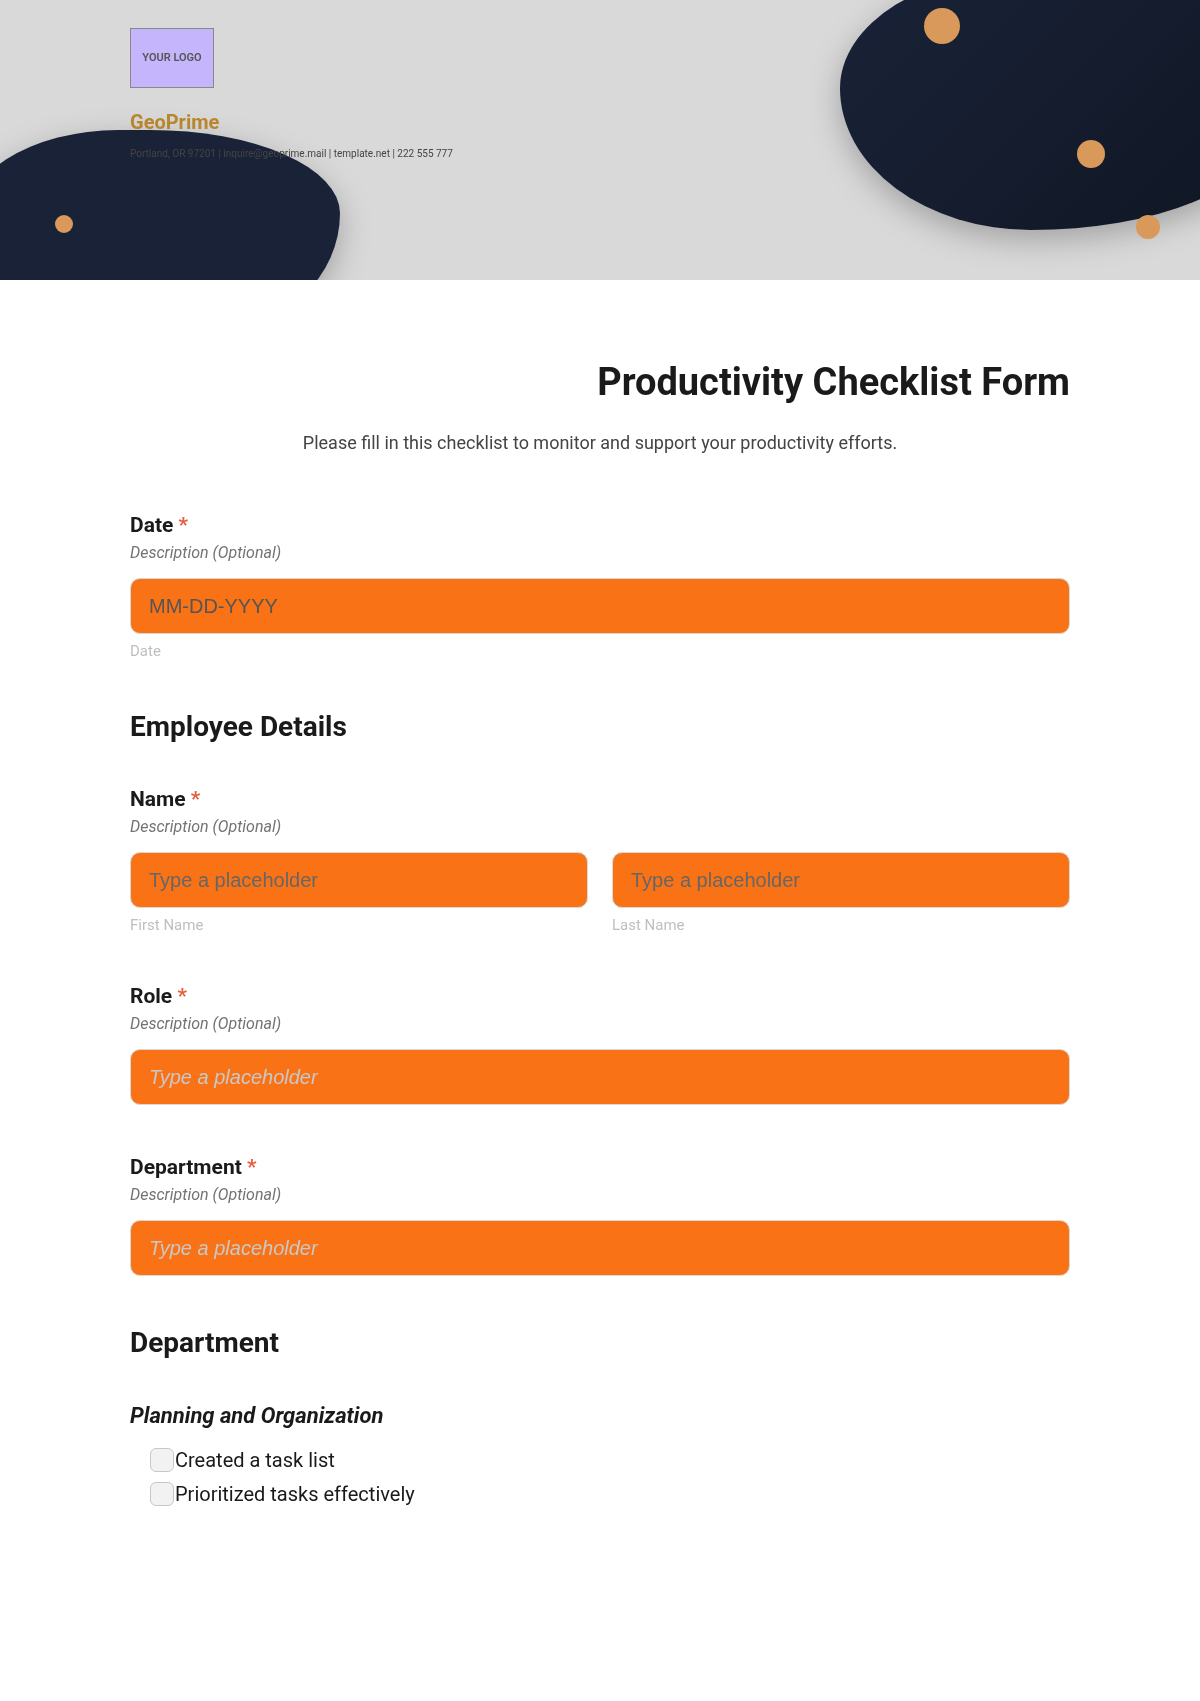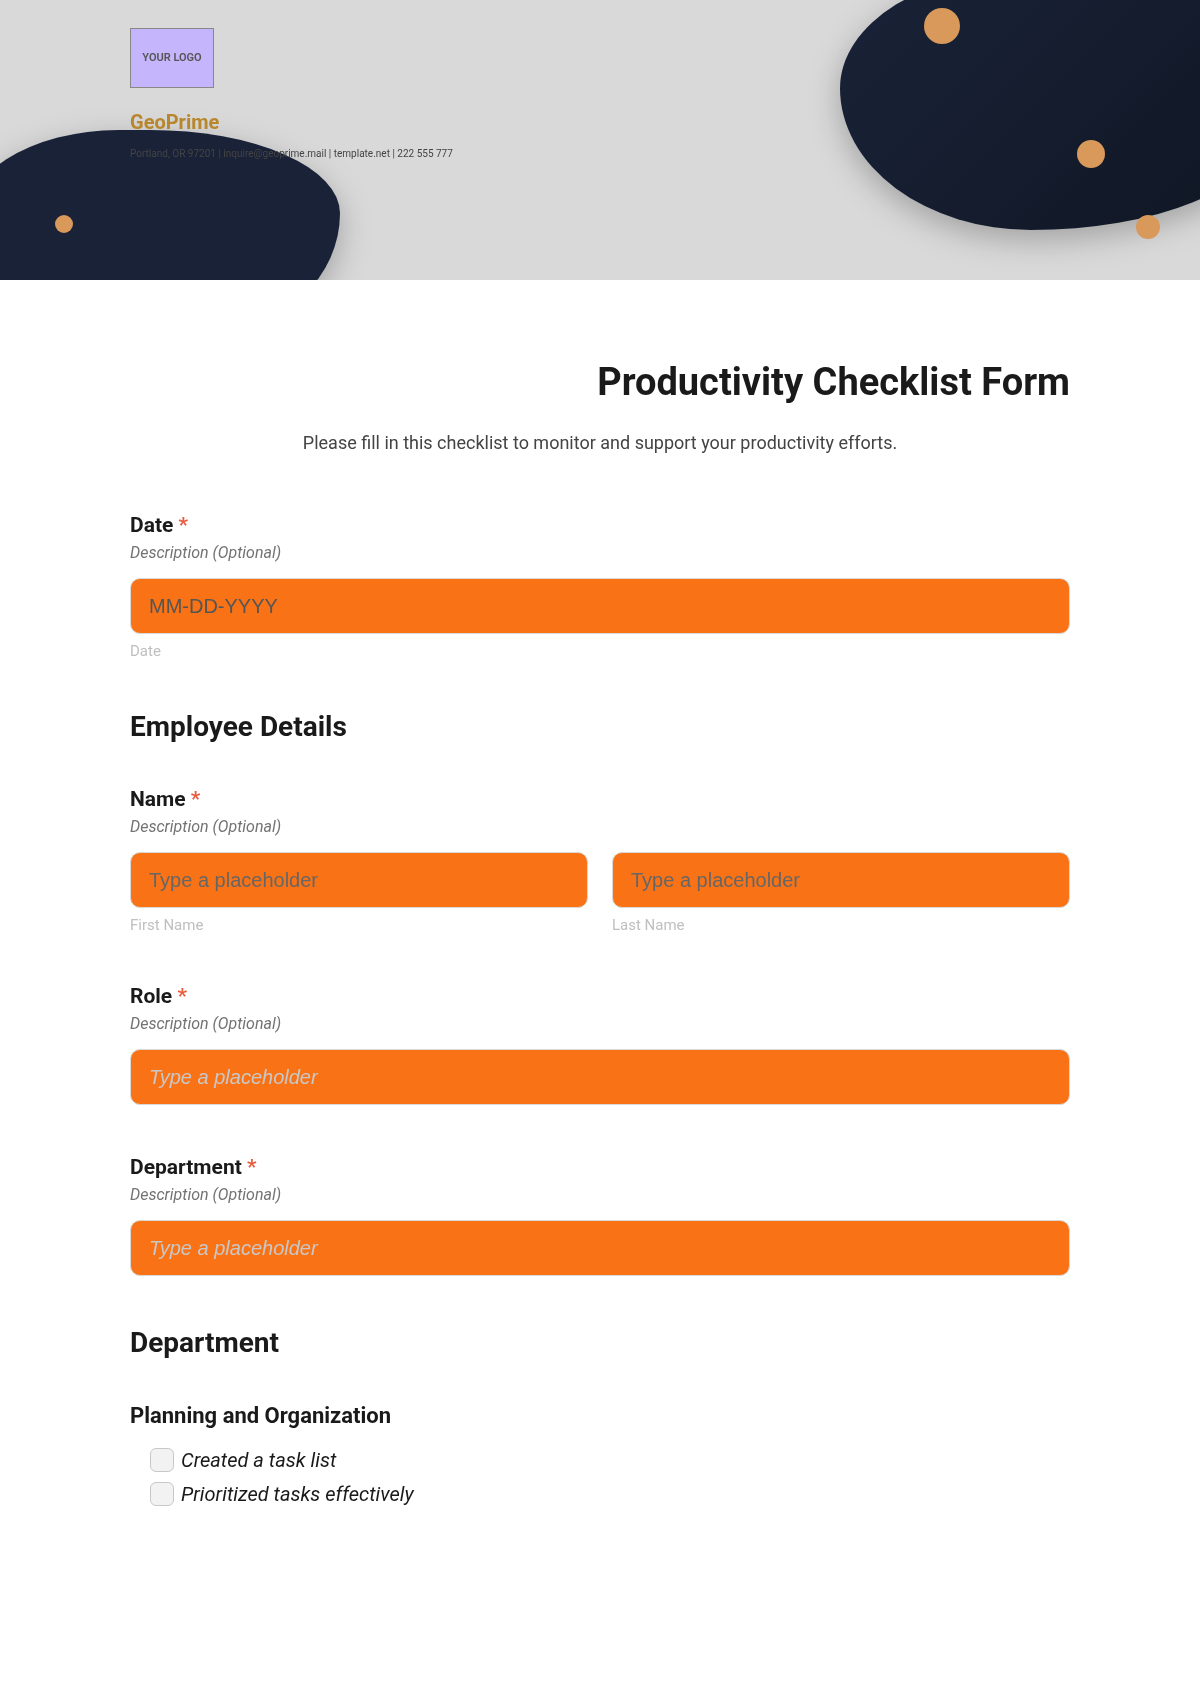--- a/index.html
+++ b/index.html
@@ -134,28 +134,28 @@
     font-size: 28px;
     font-weight: 700;
     color: #1a1a1a;
     margin-bottom: 44px;
   }
   .checklist-section {
     font-size: 22px;
     font-weight: 700;
     color: #1a1a1a;
     margin-bottom: 20px;
+    font-style: italic;
   }
   .check-row {
     display: flex;
     align-items: center;
-    gap: 7px;
+    gap: 1px;
     padding-left: 20px;
     margin-bottom: 10px;
-    font-style: italic;
   }
   .checkbox {
     width: 24px;
     height: 24px;
     border: 1px solid #c8c8c8;
     border-radius: 6px;
     background: #f2f2f2;
     flex-shrink: 0;
   }
   .check-label {

